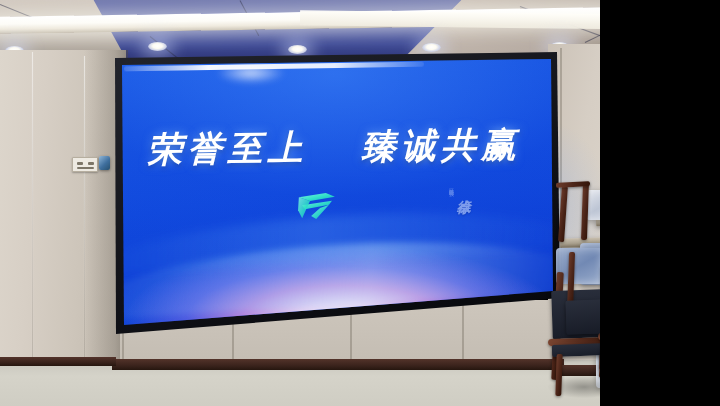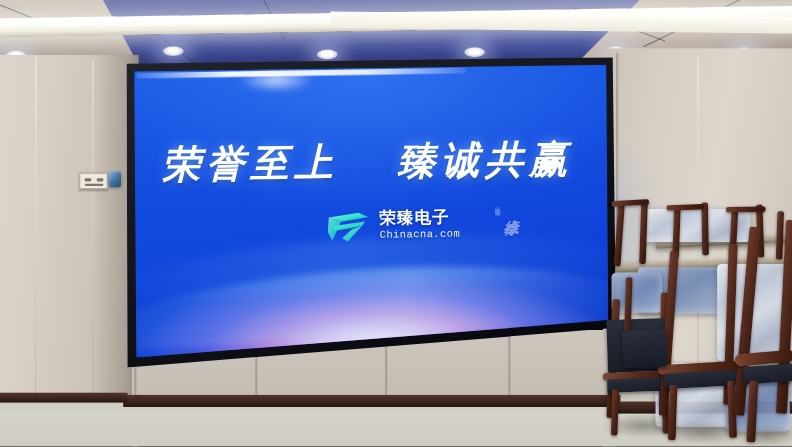--- a/index.html
+++ b/index.html
@@ -1,20 +1,20 @@
 <!DOCTYPE html>
 <html><head>
 <meta charset="utf-8">
 <title>Conference Room Display</title>
 <style>
   * { margin:0; padding:0; box-sizing:border-box; }
   html,body { width:720px; height:406px; overflow:hidden;
     font-family:"Liberation Sans","DejaVu Sans",sans-serif; background:#000; }
 
-  #scene { position:relative; width:720px; height:406px; overflow:hidden; }
+  #scene { position:relative; width:600px; height:406px; overflow:hidden; }
 
   
   .ceiling {
     position:absolute; left:0; top:0; width:720px; height:72px;
     background:linear-gradient(180deg,#6f76ad 0%,#5a63a5 18%,#4d57a0 40%,#3f4b96 62%,#2b3272 88%,#131634 100%);
   }
   .ceil-beige-right {
     position:absolute; right:0; top:0; width:210px; height:72px;
     background:linear-gradient(160deg,#cfc4ba 0%,#c3b8ae 35%,#b7aca3 70%,#8d8479 100%);
     clip-path:polygon(34% 0,100% 0,100% 100%,0 100%);
@@ -305,24 +305,20 @@
                 <stop offset="55%" stop-color="#2fe0c8"></stop>
                 <stop offset="100%" stop-color="#18a9c9"></stop>
               </linearGradient>
             </defs>
             <path d="M3 9 L30 5 L39 9 L14 13 Z" fill="url(#lg)"></path>
             <path d="M6 17 L36 13 L33 17 L9 21 Z" fill="url(#lg)" opacity=".95"></path>
             <path d="M3 9 L14 13 L6 30 L2 22 Z" fill="url(#lg)" opacity=".85"></path>
             <path d="M24 20 L33 17 L20 31 L15 28 Z" fill="url(#lg)" opacity=".9"></path>
           </svg>
         </span>
-        <span class="logo-text">
-          <span class="logo-cn">荣臻电子</span>
-          <span class="logo-en">Chinacna.com</span>
-        </span>
       </div>
 
       <div class="watermark">
         <span class="wm-small">江苏荣臻电子科技</span>
         <span class="wm-big">徐卓</span>
       </div>
 
     </div>
   </div>
 

